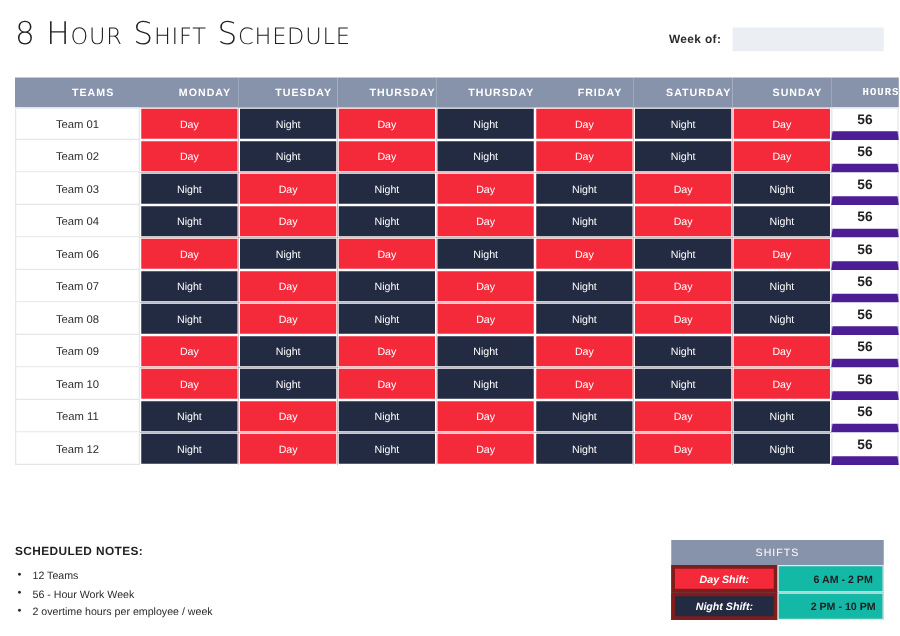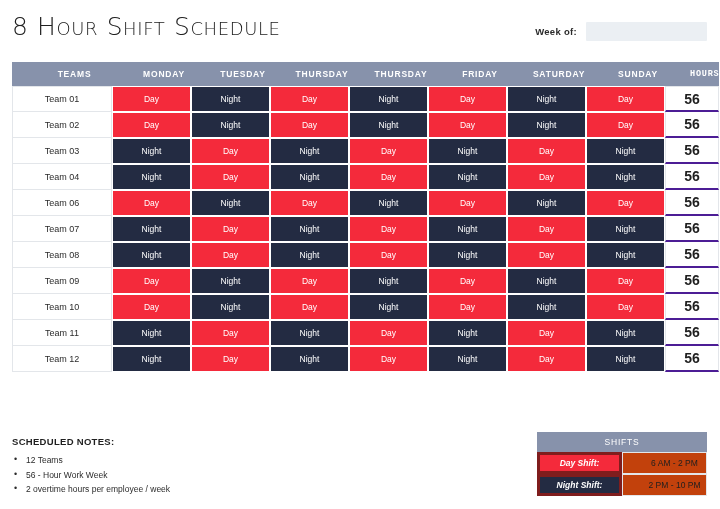--- a/index.html
+++ b/index.html
@@ -68,22 +68,22 @@
     font-size: 9px;
     border-bottom: 1px solid #e3e6ea;
     border-left: 1px solid #e3e6ea;
     border-right: 1px solid #e3e6ea;
   }
   tr:first-child td.team-cell { border-top: 1px solid #e3e6ea; }
 
   td.hours-cell {
     background: #ffffff;
     color: #1f1f1f;
-    font-size: 14px; font-weight: bold;
-    border-bottom: 2px solid #4c1d95;
+    font-size: 11px; font-weight: bold;
+    border-bottom: 7px solid #4c1d95;
     border-left: 1px solid #e3e6ea;
     border-right: 1px solid #e3e6ea;
   }
   tr:first-child td.hours-cell { border-top: 1px solid #e3e6ea; }
 
   td.shift-cell {
     color: #ffffff;
     font-size: 8.5px;
     border: 1px solid #ffffff;
   }
@@ -128,22 +128,22 @@
     font-size: 8.5px;
   }
   .shifts td.lbl {
     width: 85px; color: #ffffff; font-weight: bold;
     border: 3px solid #7f1d1d;
     font-style: italic;
   }
   .shifts td.lbl-day   { background: #f42a3b; }
   .shifts td.lbl-night { background: #232b42; }
   .shifts td.val {
-    width: 85px; background: #c2410c; color: #1f1f1f;
-    font-weight: normal;
+    width: 85px; background: #14b8a6; color: #1f1f1f;
+    font-weight: bold;
     border: 1px solid #e3e6ea;
     padding-left: 20px;
   }
 </style>
 </head>
 <body>
 
 <div class="page">
 
   <div class="title-row">

